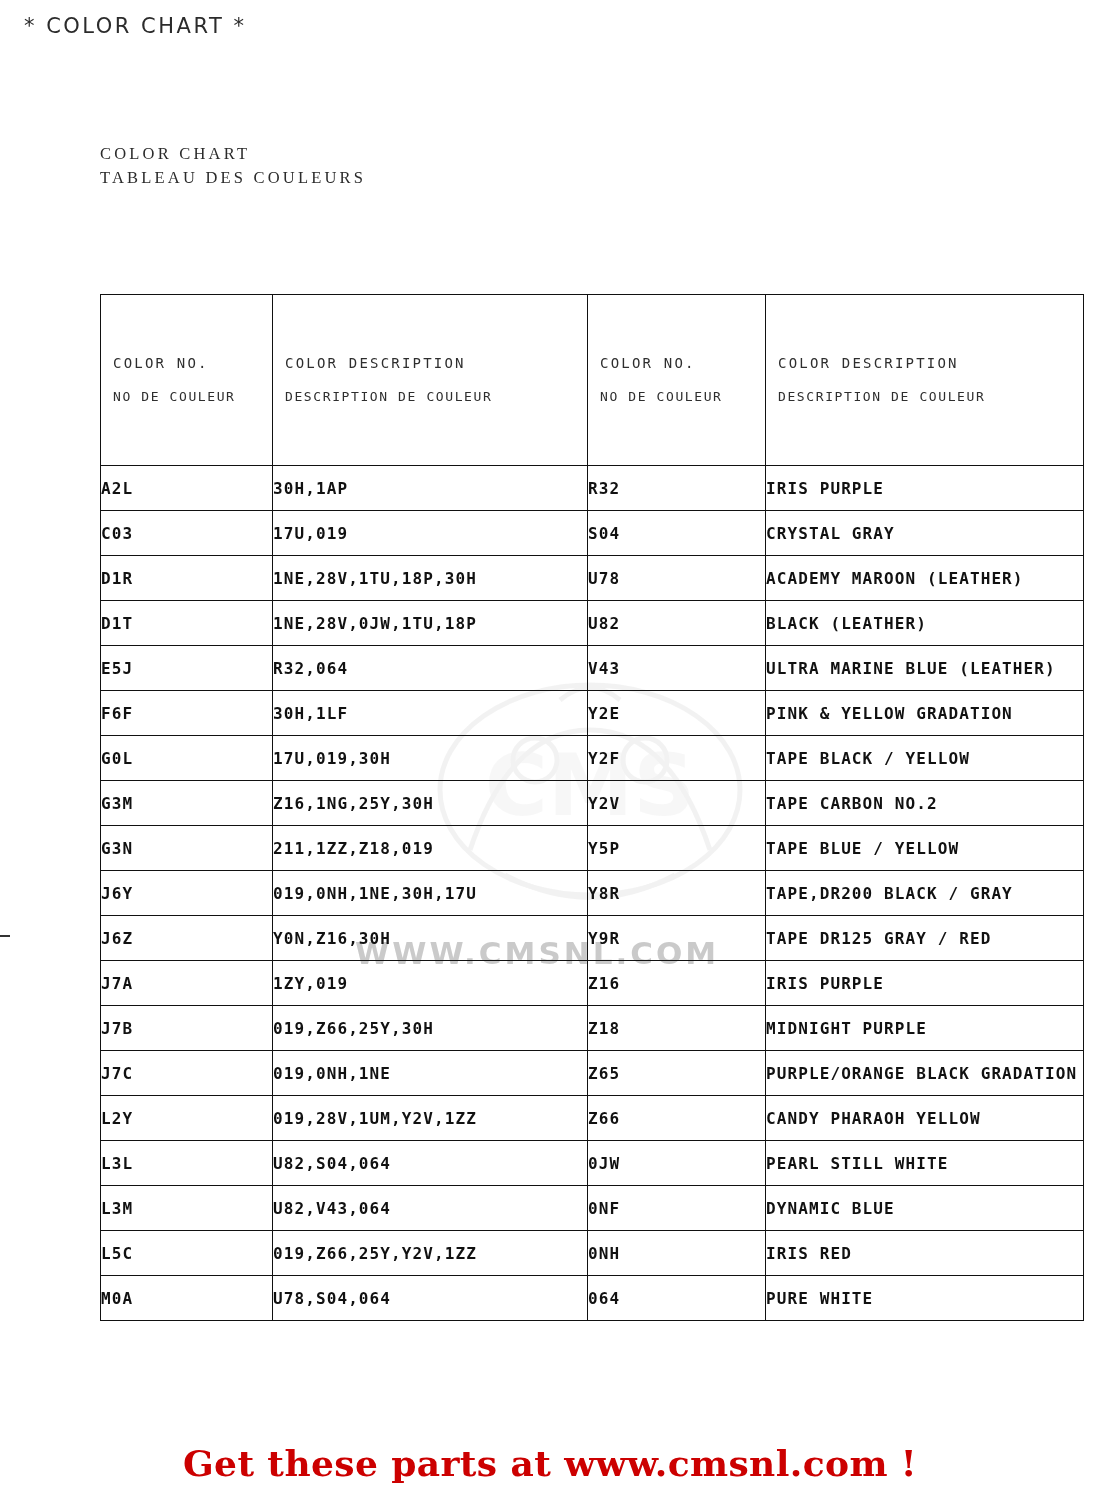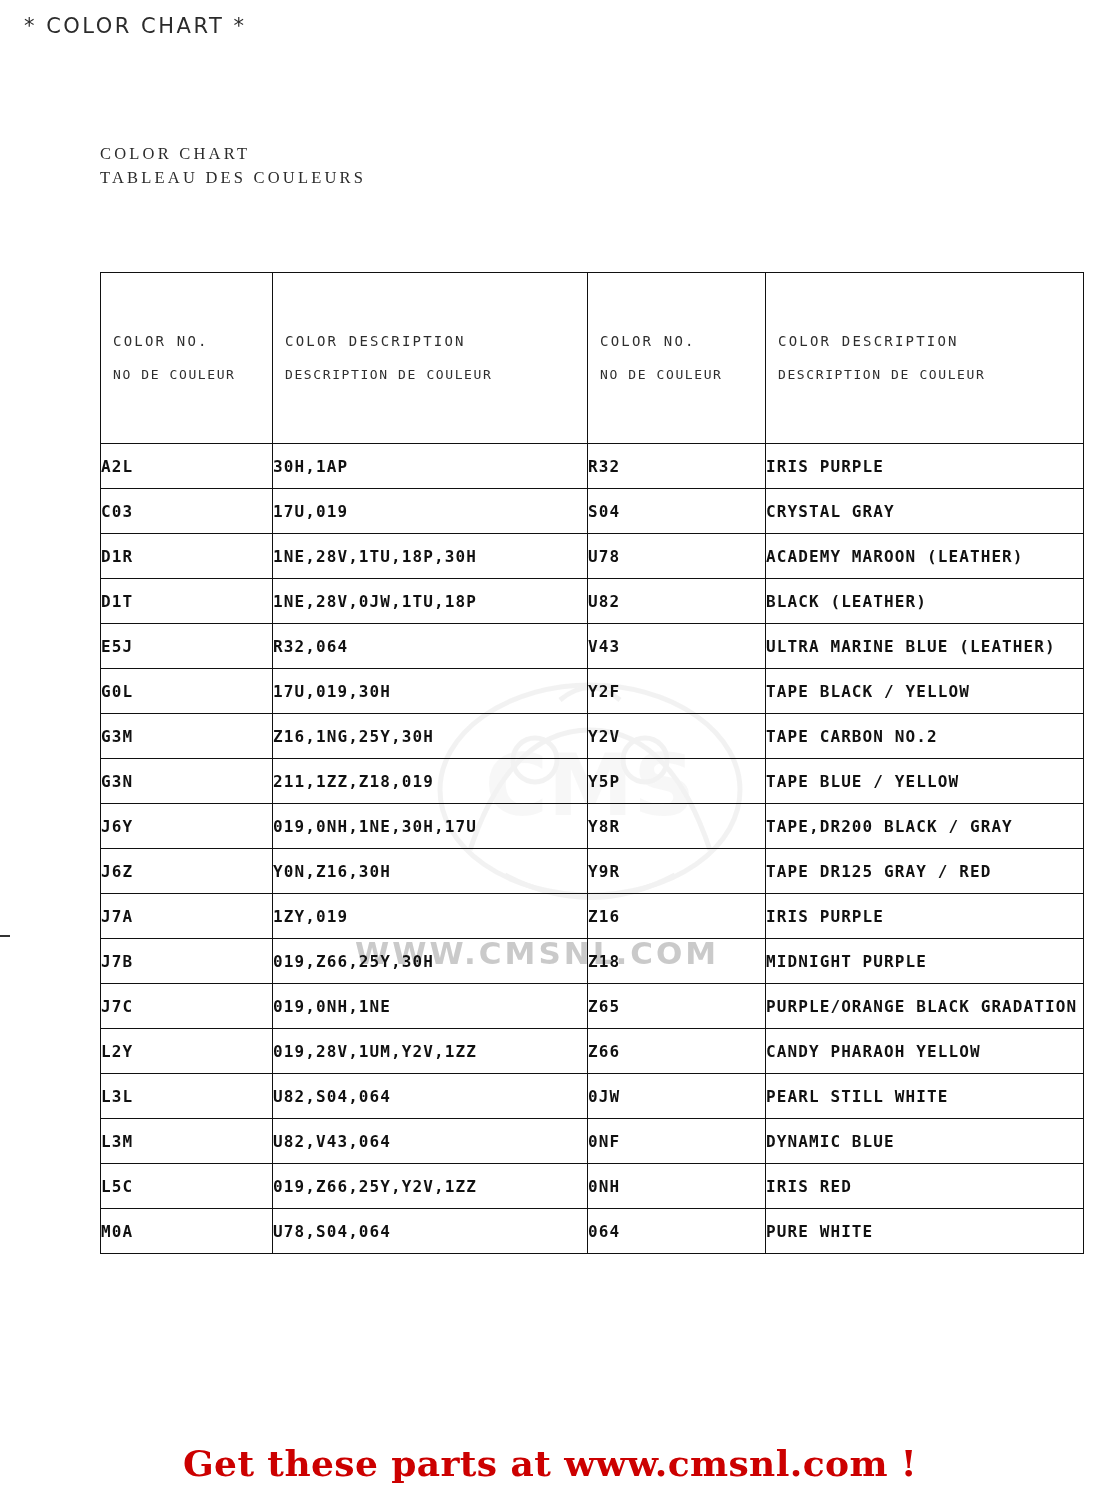--- a/index.html
+++ b/index.html
@@ -74,20 +74,21 @@
     left: 100px;
     top: 272px;
     width: 983px;
     z-index: 2;
   }
   table.chart {
     border-collapse: collapse;
     width: 100%;
     table-layout: fixed;
     background: transparent;
+    margin-top: 22px;
   }
   table.chart, table.chart th, table.chart td {
     border: 1.6px solid #111;
   }
   table.chart th, table.chart td {
     padding: 0;
     vertical-align: middle;
   }
   col.c1 { width: 172px; }
   col.c2 { width: 315px; }
@@ -242,20 +243,26 @@
           <td class="code">U82</td>
           <td class="desc">BLACK (LEATHER)</td>
         </tr>
         <tr>
           <td class="code">E5J</td>
           <td class="desc">R32,064</td>
           <td class="code">V43</td>
           <td class="desc">ULTRA MARINE BLUE (LEATHER)</td>
         </tr>
         <tr>
+          <td class="code">F6F</td>
+          <td class="desc">30H,1LF</td>
+          <td class="code">Y2E</td>
+          <td class="desc">PINK &amp; YELLOW GRADATION</td>
+        </tr>
+        <tr>
           <td class="code">G0L</td>
           <td class="desc">17U,019,30H</td>
           <td class="code">Y2F</td>
           <td class="desc">TAPE BLACK / YELLOW</td>
         </tr>
         <tr>
           <td class="code">G3M</td>
           <td class="desc">Z16,1NG,25Y,30H</td>
           <td class="code">Y2V</td>
           <td class="desc">TAPE CARBON NO.2</td>

